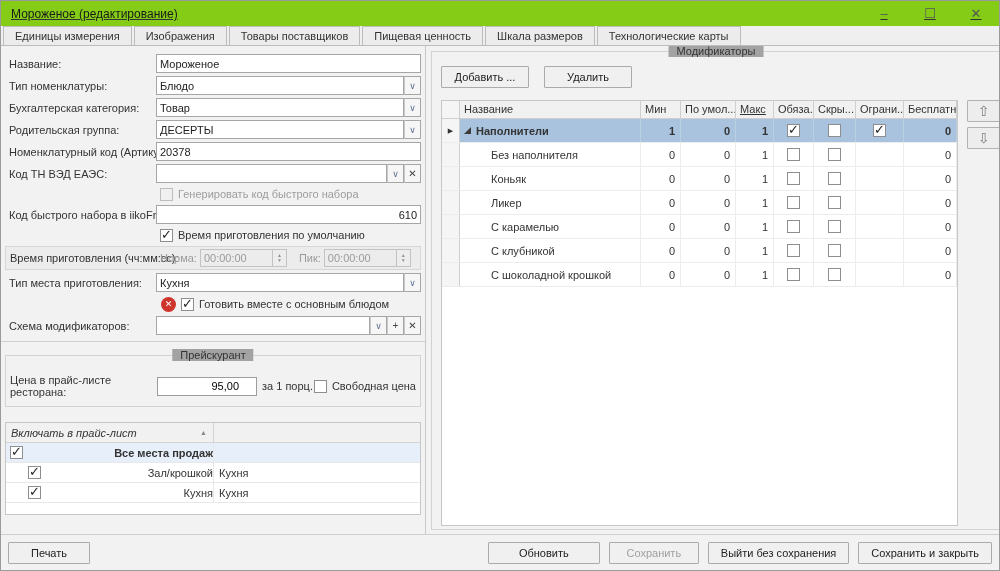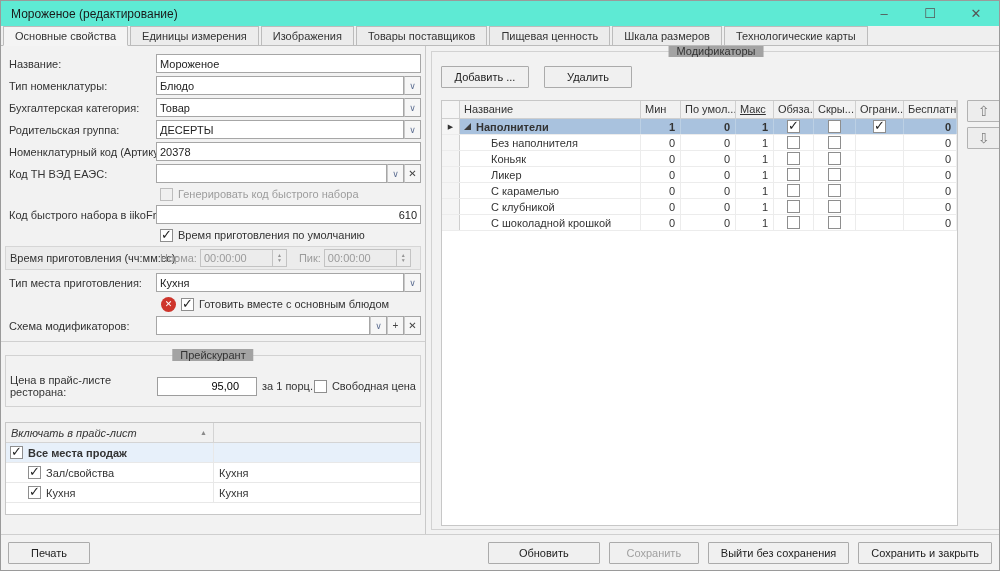--- a/index.html
+++ b/index.html
@@ -3,21 +3,21 @@
 <meta charset="utf-8">
 <style>
   * { box-sizing: border-box; margin: 0; padding: 0; }
   html,body { background:#cfcfcf; }
   .window {
     width:1000px; height:571px; border:1px solid #9a9a9a; background:#f2f2f2;
     font-family:"Liberation Sans","DejaVu Sans",sans-serif; font-size:11px; color:#333;
     display:flex; flex-direction:column; position:relative; overflow:hidden;
   }
   
-  .titlebar { height:25px; background:#5eead4; display:flex; align-items:center; padding-left:10px; flex:none; }
+  .titlebar { height:25px; background:#84cc16; display:flex; align-items:center; padding-left:10px; flex:none;text-decoration:underline; }
   .title { font-size:12px; color:#1a1a1a; }
   .win-controls { margin-left:auto; display:flex; height:100%; }
   .wbtn { width:46px; height:100%; display:flex; align-items:center; justify-content:center; color:#555; font-size:13px; cursor:default; }
   
   .tabstrip { height:20px; background:#efefef; border-bottom:1px solid #bcbcbc; display:flex; align-items:flex-end; padding-left:2px; flex:none; }
   .tab { height:19px; padding:0 11px; display:flex; align-items:center; background:#ececec; border:1px solid #bcbcbc; border-bottom:none; margin-right:2px; color:#333; white-space:nowrap; }
   .tab.active { background:#f4f4f4; height:20px; margin-bottom:-1px; border-bottom:1px solid #f4f4f4; }
   
   .content { flex:1; display:flex; background:#f2f2f2; overflow:hidden; }
   .left-panel { width:425px; flex:none; padding:8px 4px 0 4px; border-right:1px solid #c9c9c9; }
@@ -53,34 +53,34 @@
   .per { padding-left:5px; color:#333; }
   .freeprice { margin-left:auto; display:flex; align-items:center; gap:5px; }
   
   .pl-table { margin-top:15px; border:1px solid #c7c7c7; background:#fff; height:93px; overflow:hidden; }
   .pl-head { display:flex; height:20px; background:#f1f1f1; border-bottom:1px solid #d4d4d4; color:#333;font-style:italic; }
   .pl-h1 { width:208px; display:flex; align-items:center; padding-left:5px; border-right:1px solid #d4d4d4; }
   .pl-h2 { flex:1; display:flex; align-items:center; padding-left:5px; }
   .sort { margin-left:auto; margin-right:6px; font-size:7px; color:#8a8a8a; }
   .plrow { display:flex; height:20px; border-bottom:1px solid #e8e8e8; background:#fff; }
   .plrow.hl { background:#e7f0fa; }
-  .plc1 { width:208px; display:flex; align-items:center; gap:5px; padding-left:4px; border-right:1px solid #e8e8e8; }
+  .plc1 { width:208px; display:flex; align-items:center; gap:5px; padding-left:4px; border-right:1px solid #e8e8e8;justify-content:space-between; }
   .plc1.indent { padding-left:22px; }
   .plc2 { flex:1; display:flex; align-items:center; padding-left:5px; color:#333; }
   .bold { font-weight:bold; }
   
   .mod-box { height:479px; }
   .mod-toolbar { padding:14px 0 0 9px; display:flex; gap:15px; }
   .btn { height:22px; min-width:88px; background:#f0f0f0; border:1px solid #ababab; font:inherit; color:#222; padding:0 12px; border-radius:1px; cursor:default; }
   .btn:disabled { color:#a0a0a0; }
   .mod-area { display:flex; margin:12px 0 0 9px; height:426px; }
   .mod-table { width:517px; flex:none; border:1px solid #c7c7c7; background:#fff; overflow:hidden; }
   .mod-head { display:flex; height:18px; background:#f1f1f1; border-bottom:1px solid #cfcfcf; }
   .mh { border-right:1px solid #cfcfcf; padding:2px 0 0 4px; color:#333; white-space:nowrap; overflow:hidden; flex:none; }
-  .mrow { display:flex; height:16px; border-bottom:1px solid #ececec; background:#fff; }
+  .mrow { display:flex; height:24px; border-bottom:1px solid #ececec; background:#fff; }
   .mrow.sel { background:#a9c2de; font-weight:bold; }
   .mc { flex:none; display:flex; align-items:center; border-right:1px solid #ececec; height:100%; overflow:hidden; }
   .mrow.sel .mc { border-right-color:#bcd0e4; }
   .mc.num { justify-content:flex-end; padding-right:5px; }
   .mc.ctr { justify-content:center; }
   .ind { width:18px; flex:none; background:#f5f5f5; border-right:1px solid #cfcfcf; display:flex; align-items:center; justify-content:center; font-size:7px; color:#333; }
   .expander { width:0; height:0; border-left:7px solid transparent; border-bottom:7px solid #3c3c3c; margin:0 5px 0 4px; flex:none; }
   .cname { padding-left:31px; }
   .updown { display:flex; flex-direction:column; gap:5px; margin-left:9px; }
   .udbtn { width:33px; height:22px; background:#ededed; border:1px solid #b2b2b2; color:#7e7e7e; font-size:14px; display:flex; align-items:center; justify-content:center; border-radius:1px; cursor:default; }
@@ -96,23 +96,20 @@
   <div class="titlebar">
     <span class="title">Мороженое (редактирование)</span>
     <div class="win-controls">
       <span class="wbtn">–</span>
       <span class="wbtn">☐</span>
       <span class="wbtn">✕</span>
     </div>
   </div>
 
   <div class="tabstrip" id="tabstrip">
-      <div class="tab active">
-        <span>Основные свойства</span>
-      </div>
       <div class="tab">
         <span>Единицы измерения</span>
       </div>
       <div class="tab">
         <span>Изображения</span>
       </div>
       <div class="tab">
         <span>Товары поставщиков</span>
       </div>
       <div class="tab">
@@ -250,21 +247,21 @@
                 <span class="cb checked"></span>
                 <span class="bold">Все места продаж</span>
               </div>
               <div class="plc2">
                 <span></span>
               </div>
             </div>
             <div class="plrow">
               <div class="plc1 indent">
                 <span class="cb checked"></span>
-                <span>Зал/свойства</span>
+                <span>Зал/крошкой</span>
               </div>
               <div class="plc2">
                 <span>Кухня</span>
               </div>
             </div>
             <div class="plrow">
               <div class="plc1 indent">
                 <span class="cb checked"></span>
                 <span>Кухня</span>
               </div>

